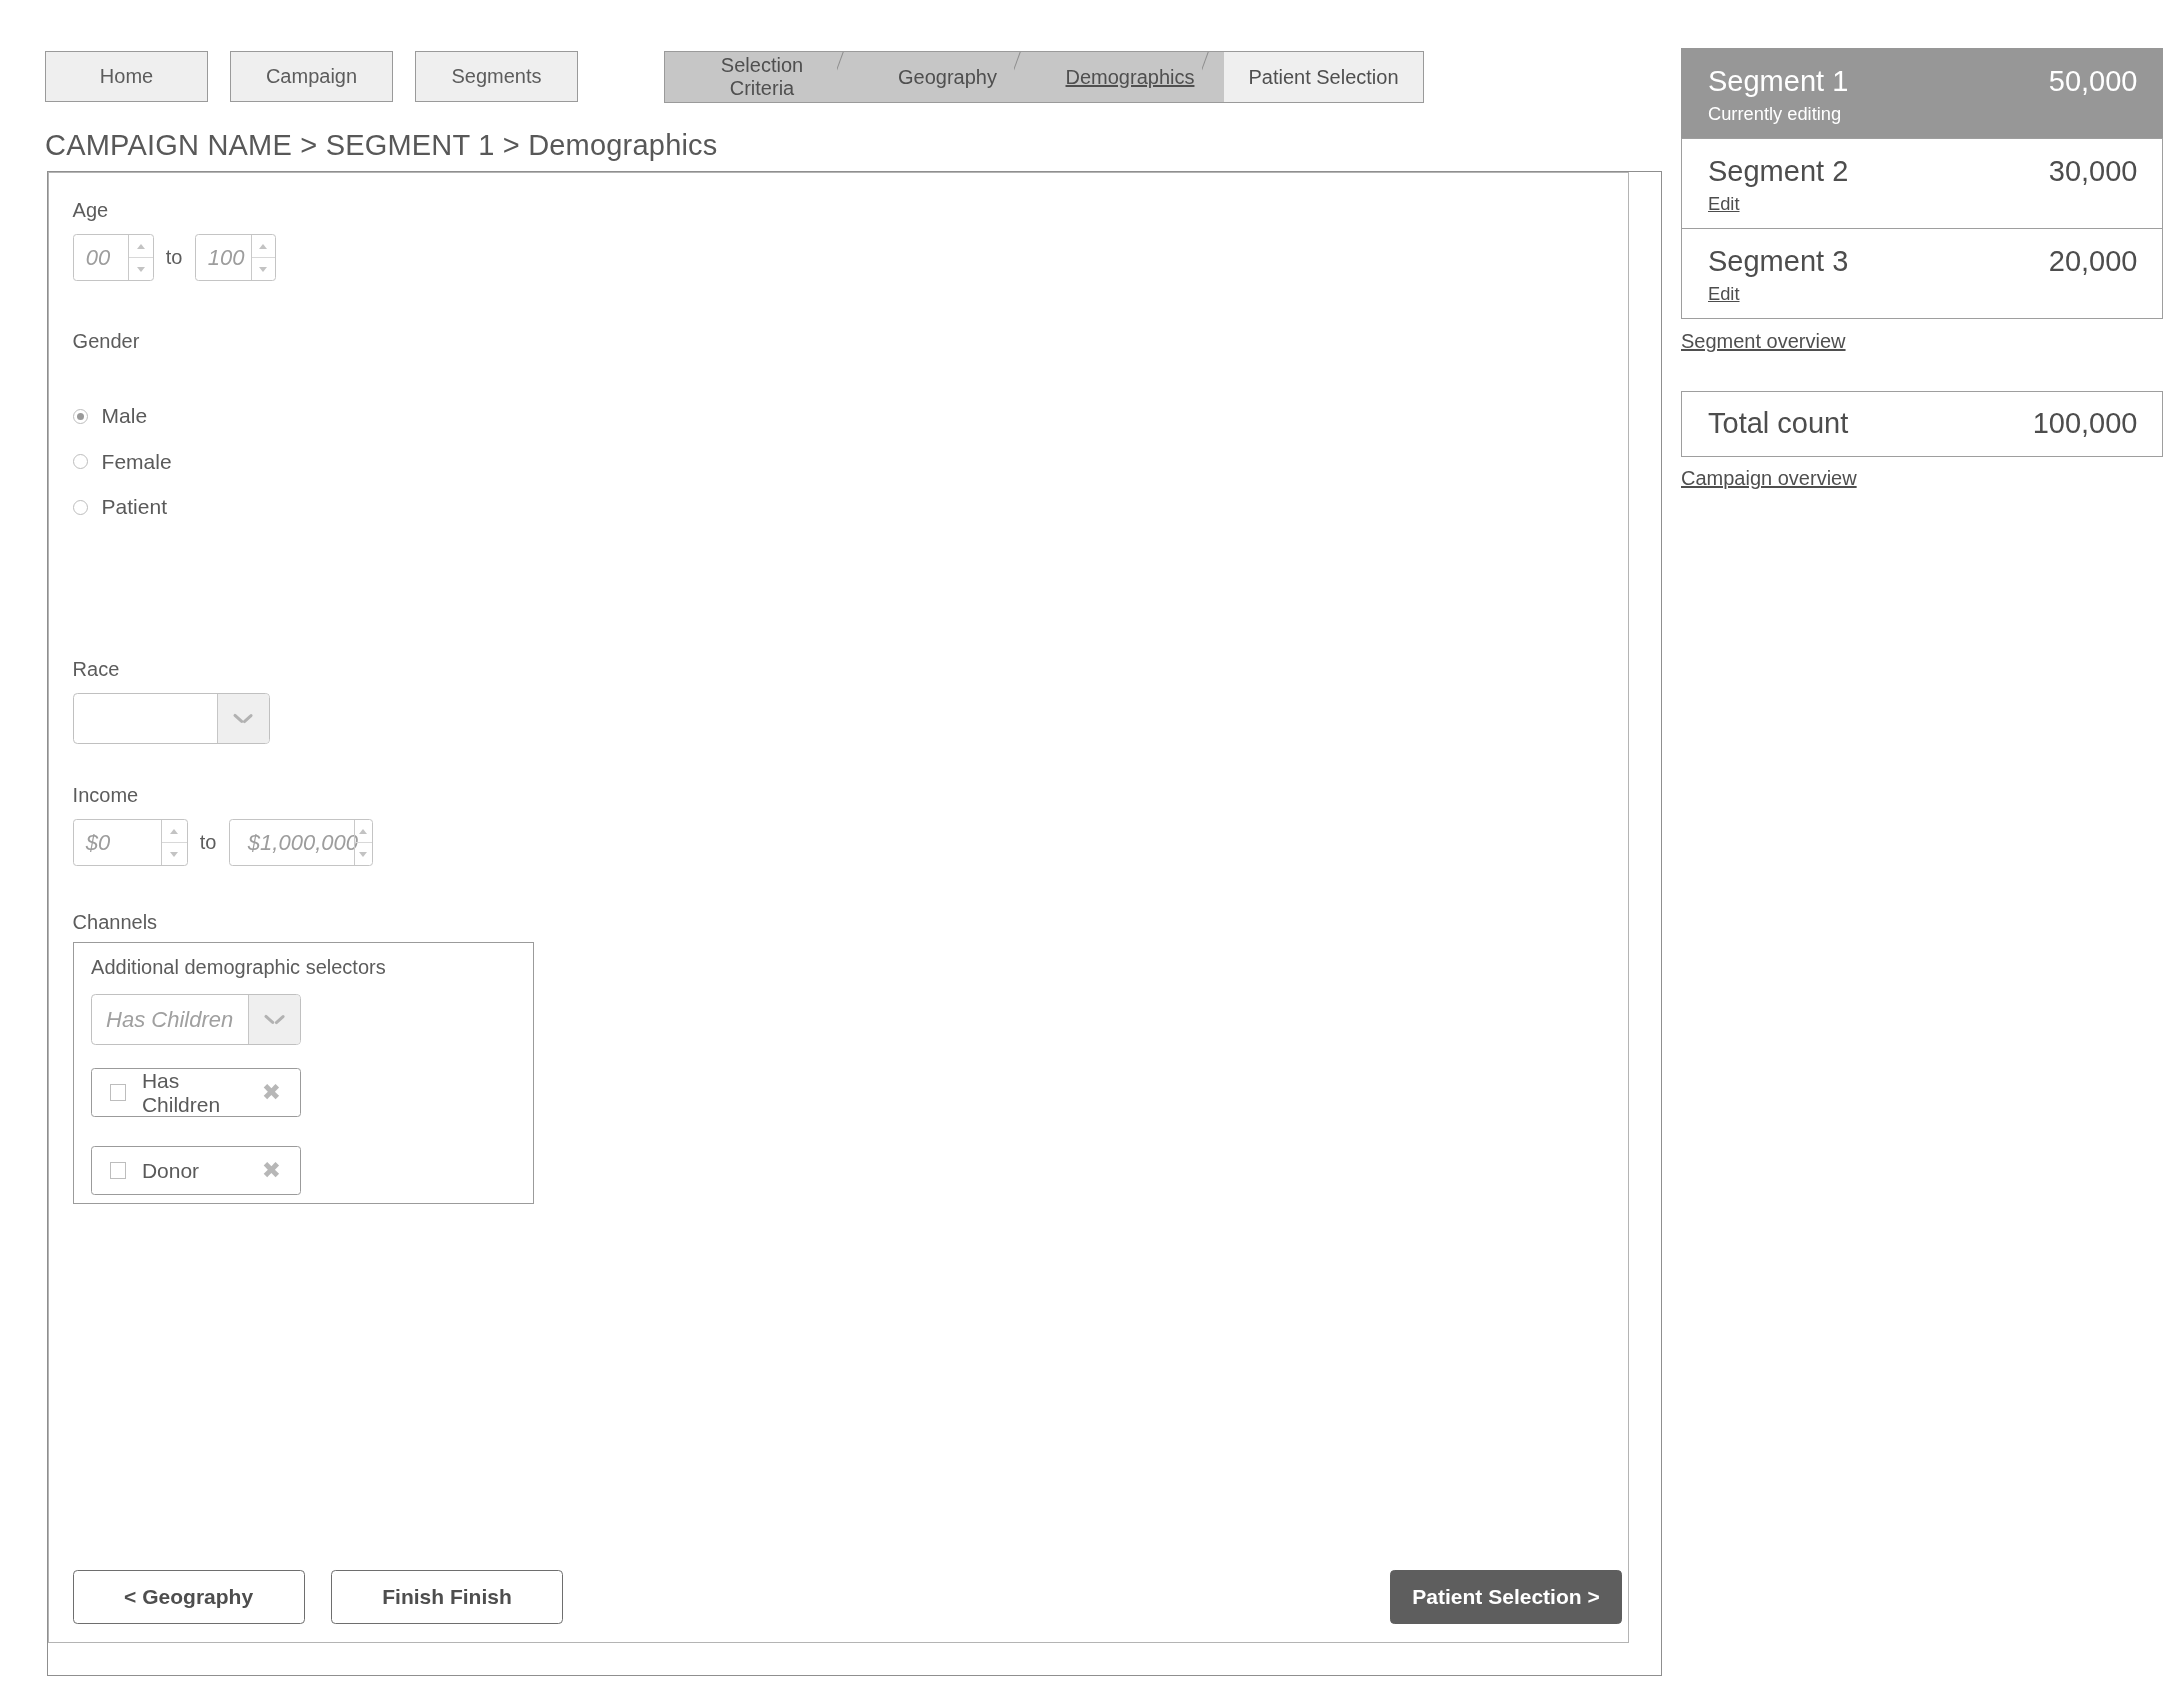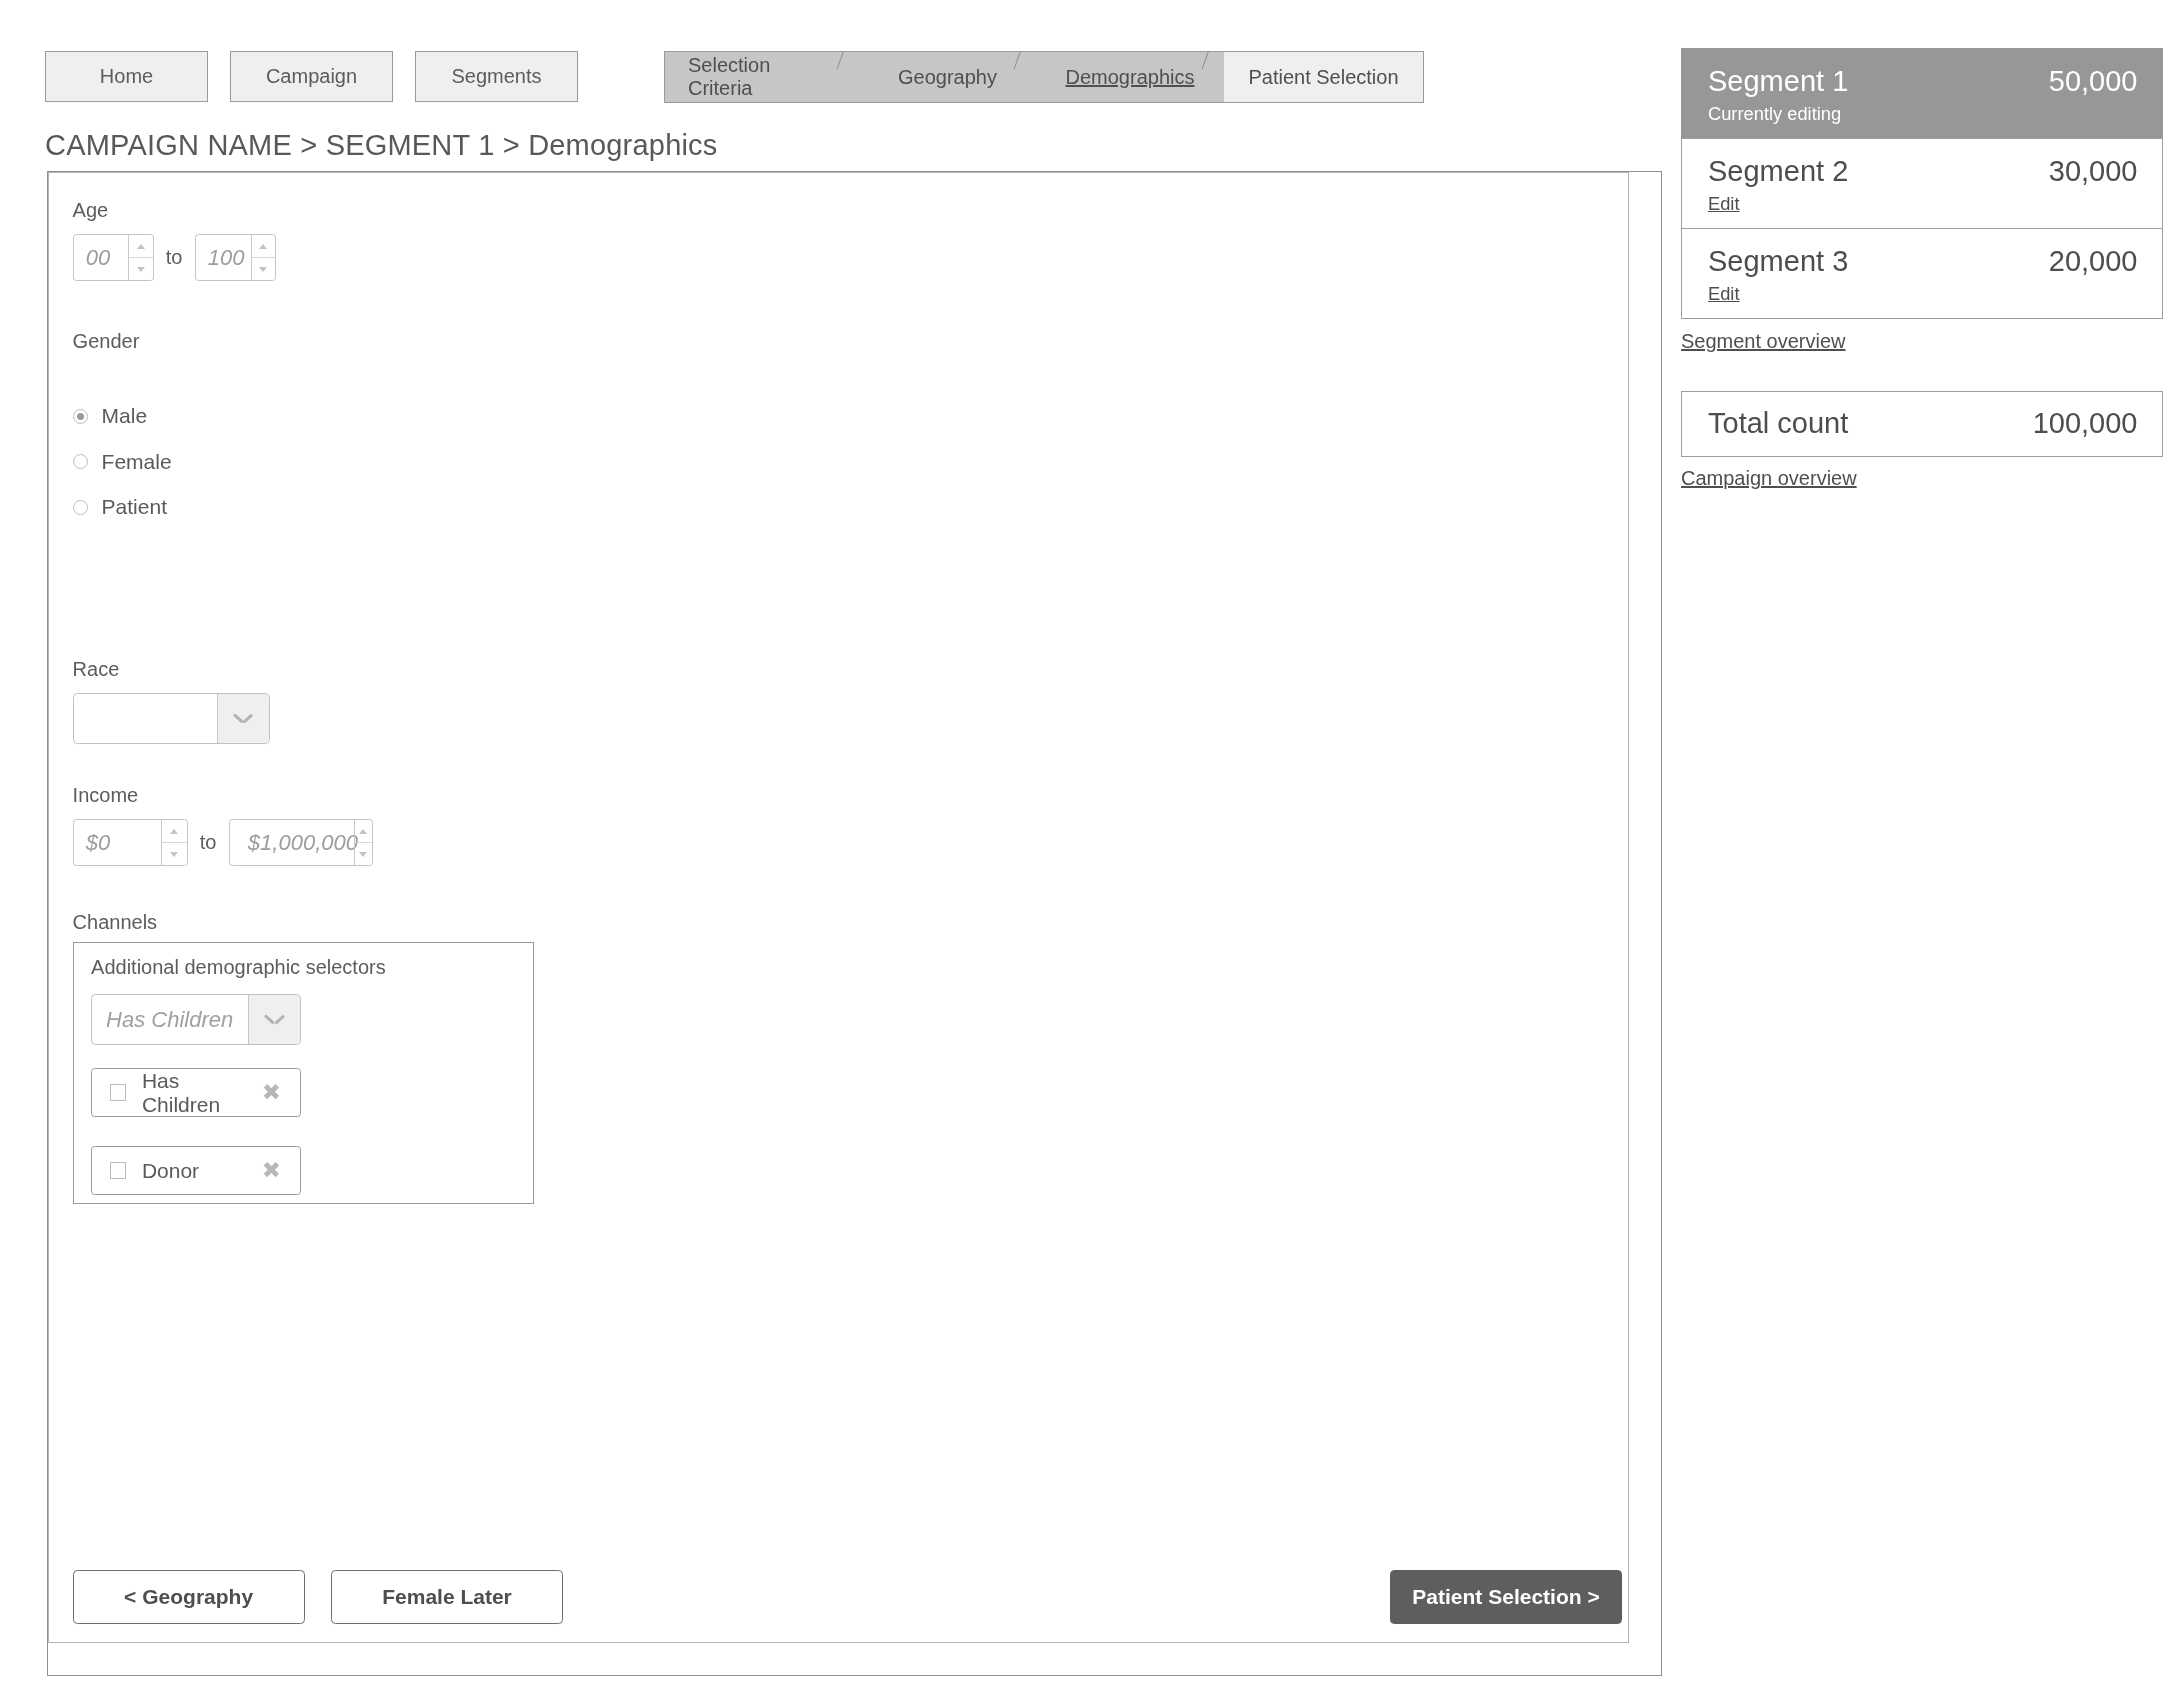--- a/index.html
+++ b/index.html
@@ -381,21 +381,21 @@
   </div>
   <div class="navbtn">
     <span>Campaign</span>
   </div>
   <div class="navbtn">
     <span>Segments</span>
   </div>
 </div>
 
 <div id="crumbs">
-  <div class="crumb" style="width:194px;">
+  <div class="crumb" style="width:194px;text-align:center;">
     <span class="lbl">Selection Criteria</span>
     <span class="sep"></span>
   </div>
   <div class="crumb" style="width:177px;">
     <span class="lbl">Geography</span>
     <span class="sep"></span>
   </div>
   <div class="crumb current" style="width:188px;">
     <span class="lbl">Demographics</span>
     <span class="sep"></span>
@@ -534,21 +534,21 @@
           <span class="txt" style="font-size:21px;color:#5a5a5a;">Donor</span>
         </span>
         <span class="xmark">✖</span>
       </div>
     </div>
 
     <div class="btn ghost" style="position:absolute;left:23.6px;top:1397px;width:232px;height:54px;">
       <span>&lt; Geography</span>
     </div>
     <div class="btn ghost" style="position:absolute;left:282px;top:1397px;width:232px;height:54px;">
-      <span>Female Later</span>
+      <span>Finish Finish</span>
     </div>
     <div class="btn primary" style="position:absolute;left:1341px;top:1397px;width:232px;height:54px;">
       <span>Patient Selection &gt;</span>
     </div>
 
   </div>
 </div>
 
 <div id="sidebar">
 

